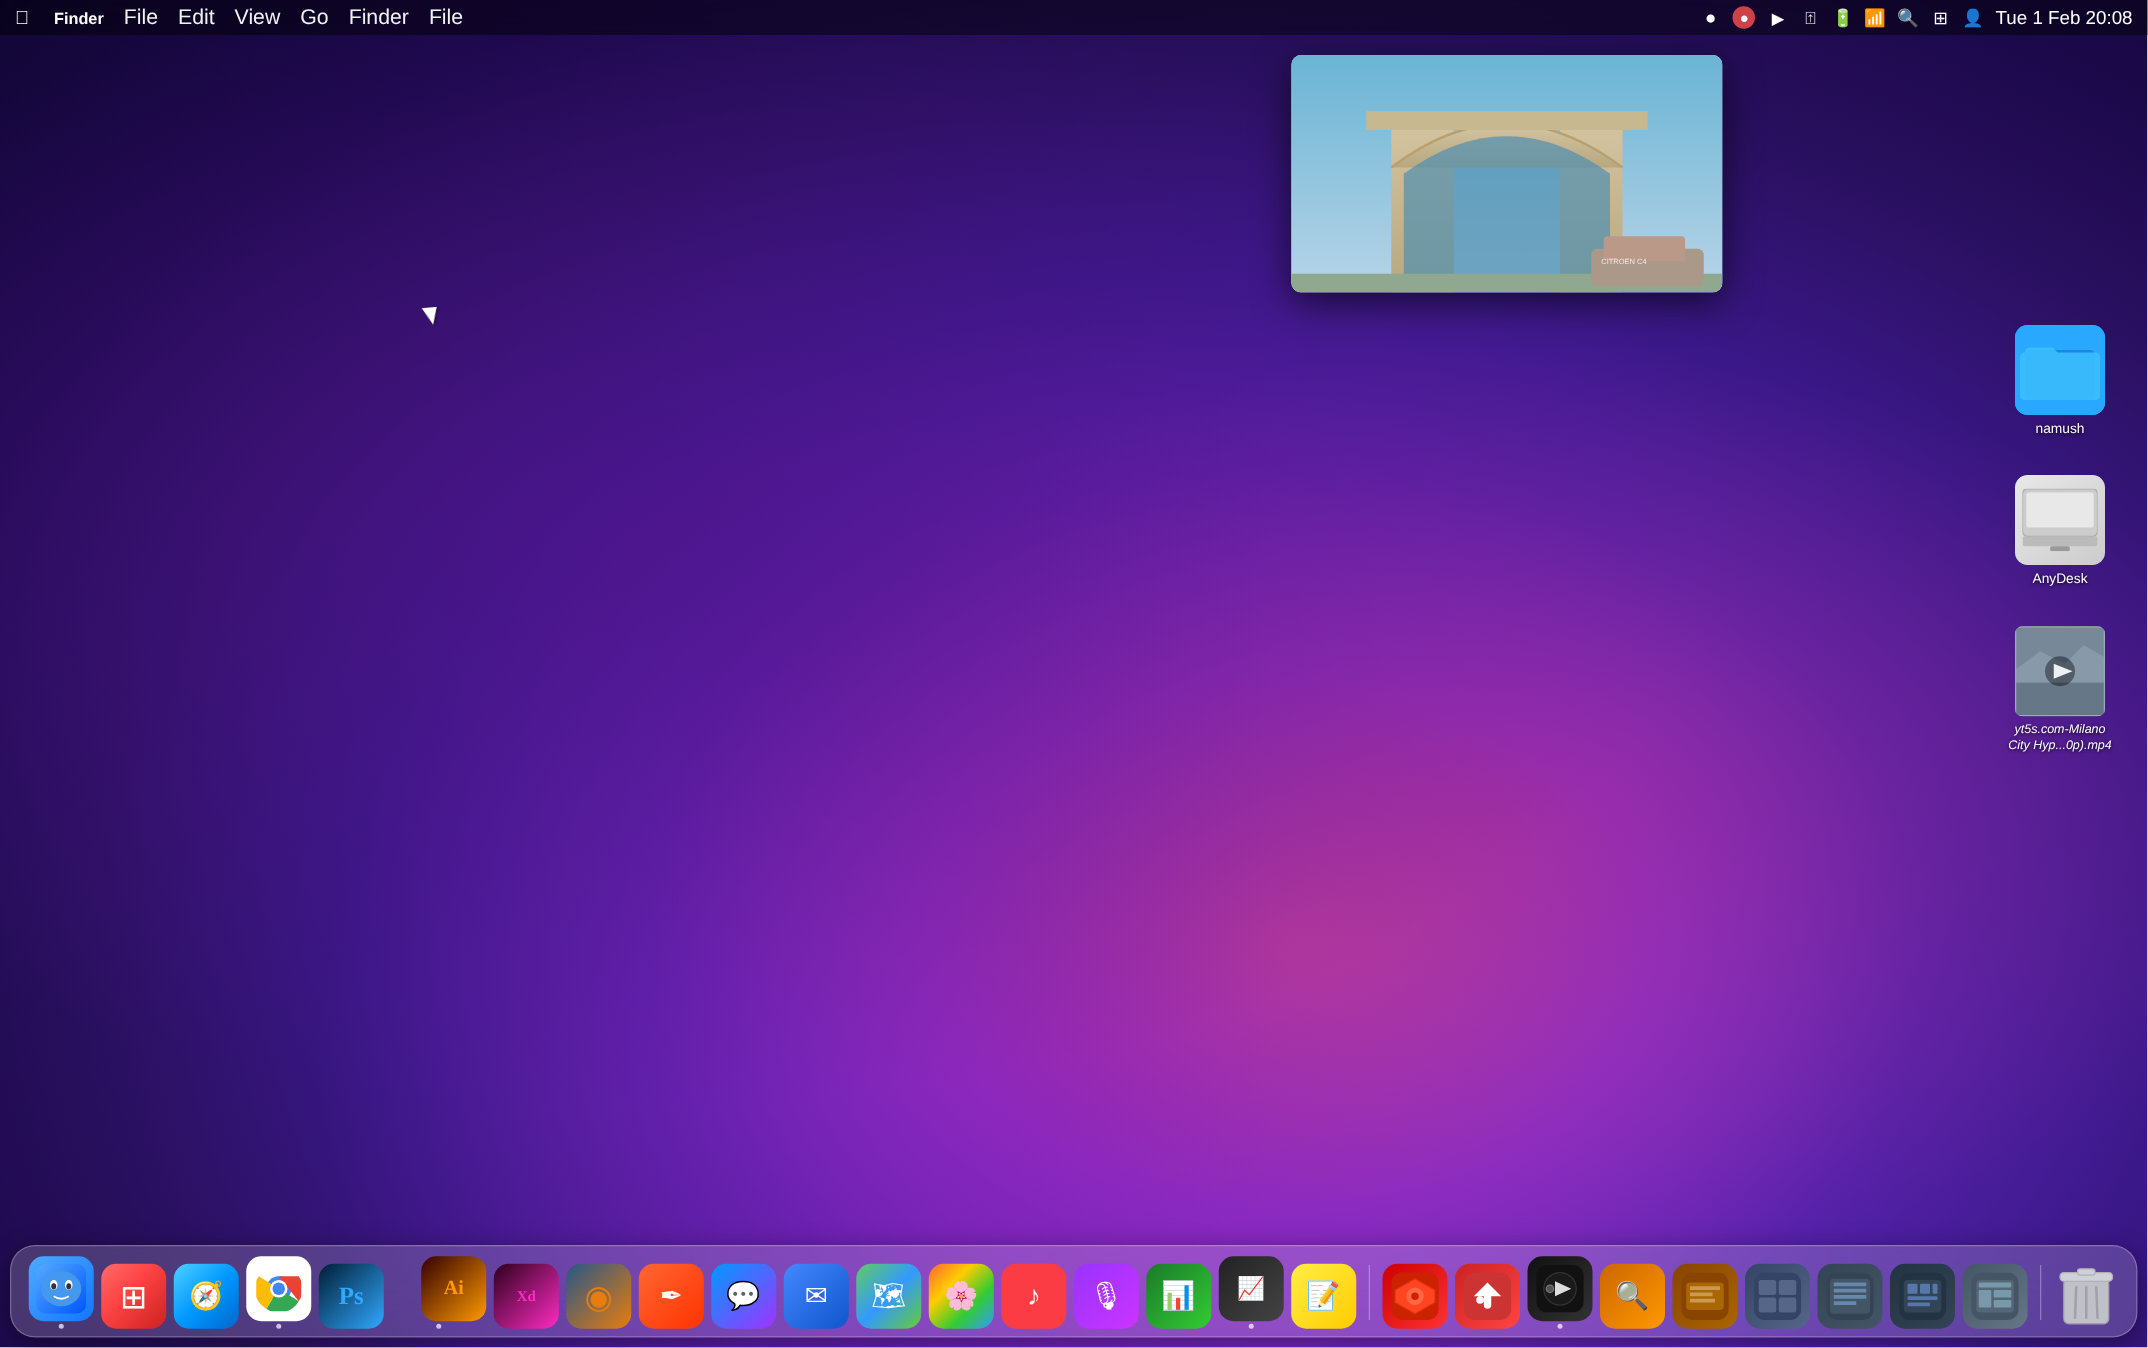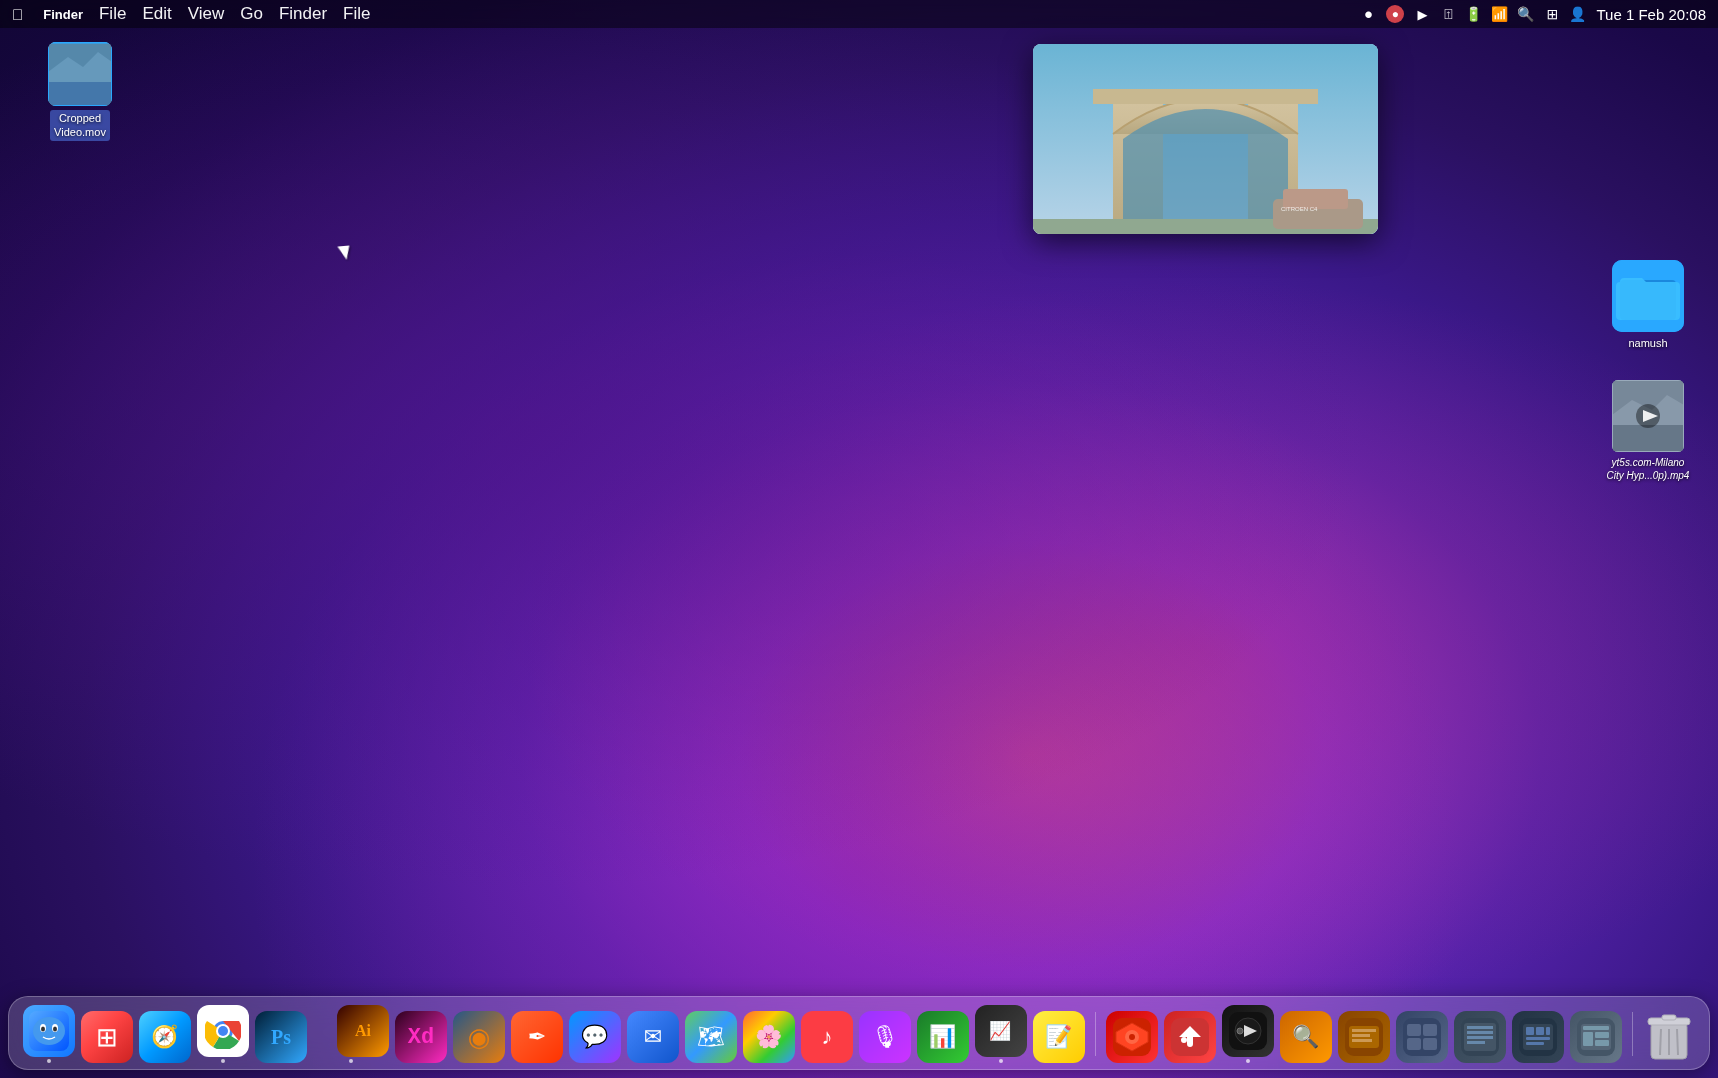--- a/index.html
+++ b/index.html
@@ -335,37 +335,20 @@
       <span class="menubar-icon" style="font-size:14px;">⍐</span>
       <span class="menubar-icon" style="font-size:14px;">🔋</span>
       <span class="menubar-icon" style="font-size:14px;">📶</span>
       <span class="menubar-icon" style="font-size:14px;">🔍</span>
       <span class="menubar-icon" style="font-size:14px;">⊞</span>
       <span class="menubar-icon" style="font-size:14px;">👤</span>
       <span class="menubar-time">Tue 1 Feb  20:08</span>
     </div>
   </div>
 
-  <div class="desktop-icon" style="top:42px; left:35px;">
-    <div class="icon-img">
-      <div class="video-thumb">
-        <div class="video-thumb-inner">
-          
-          <svg width="64" height="64" xmlns="http://www.w3.org/2000/svg">
-            <rect width="64" height="64" fill="#5588aa"></rect>
-            <rect y="40" width="64" height="24" fill="#4477aa"></rect>
-            <polygon points="0,30 20,15 35,25 50,10 64,20 64,40 0,40" fill="#6699bb"></polygon>
-            <rect y="0" width="64" height="2" fill="#29a8ff" opacity="0.6"></rect>
-            <rect x="0" y="0" width="64" height="64" fill="none" stroke="#29a8ff" stroke-width="2"></rect>
-          </svg>
-        </div>
-      </div>
-    </div>
-    <div class="icon-label">Cropped<br>Video.mov</div>
-  </div>
 
   <div class="video-preview">
     <div class="video-preview-content">
       <svg width="345" height="190" xmlns="http://www.w3.org/2000/svg">
 
         <rect width="345" height="190" fill="#87CEEB"></rect>
 
         <defs>
           <linearGradient id="skyGrad" x1="0%" y1="0%" x2="0%" y2="100%">
             <stop offset="0%" style="stop-color:#6AB4D4;stop-opacity:1"></stop>
@@ -406,20 +389,33 @@
           <svg width="72" height="72" xmlns="http://www.w3.org/2000/svg">
             <rect width="72" height="72" rx="10" fill="#29a8ff"></rect>
             <rect x="8" y="20" width="56" height="40" rx="4" fill="#1a88dd"></rect>
             <path d="M8,22 Q8,18 12,18 L30,18 L34,22 L64,22 Q68,22 68,26 L68,56 Q68,60 64,60 L8,60 Q4,60 4,56 L4,26 Q4,22 8,22 Z" fill="#3bbfff" opacity="0.9"></path>
           </svg>
         </div>
       </div>
       <div class="icon-label">namush</div>
     </div>
 
+    <div class="right-icon">
+      <div class="icon-box">
+        <div class="anydesk-box">
+          <svg width="60" height="50" xmlns="http://www.w3.org/2000/svg">
+            <rect width="60" height="38" rx="4" fill="#cccccc" stroke="#aaaaaa" stroke-width="1"></rect>
+            <rect x="3" y="3" width="54" height="28" rx="2" fill="#e8e8e8"></rect>
+            <rect y="38" width="60" height="8" rx="2" fill="#bbbbbb"></rect>
+            <rect x="22" y="46" width="16" height="4" rx="2" fill="#999999"></rect>
+          </svg>
+        </div>
+      </div>
+      <div class="icon-label">AnyDesk</div>
+    </div>
 
     <div class="right-icon">
       <div class="icon-box">
         <div class="mp4-box">
           <svg width="72" height="72" xmlns="http://www.w3.org/2000/svg">
             <rect width="72" height="72" fill="#556677"></rect>
 
             <rect width="72" height="72" fill="#778899"></rect>
             <rect y="45" width="72" height="27" fill="#667788"></rect>
             <polygon points="0,35 20,20 40,30 55,15 72,25 72,45 0,45" fill="#8899aa"></polygon>
@@ -486,21 +482,21 @@
     <div class="dock-item">
       <div class="app-icon photoshop-icon" style="color:#31a8ff; font-size:20px; font-weight:700; font-family:serif;">Ps</div>
     </div>
 
     <div class="dock-item">
       <div class="app-icon illustrator-icon" style="color:#ff9a00; font-size:16px; font-weight:700; font-family:serif;">Ai</div>
       <div class="dock-dot"></div>
     </div>
 
     <div class="dock-item">
-      <div class="app-icon xd-icon" style="color:#ff2bc2; font-size:22px; font-weight:700; font-family:Liberation Mono, monospace;">Xd</div>
+      <div class="app-icon xd-icon" style="color:#ff2bc2; font-size:12px; font-weight:700; font-family:Liberation Serif, serif;">Xd</div>
     </div>
 
     <div class="dock-item">
       <div class="app-icon blender-icon" style="color:#e87d0d; font-size:26px;">◉</div>
     </div>
 
     <div class="dock-item">
       <div class="app-icon pencil-icon" style="color:white; font-size:22px;">✒</div>
     </div>
 

